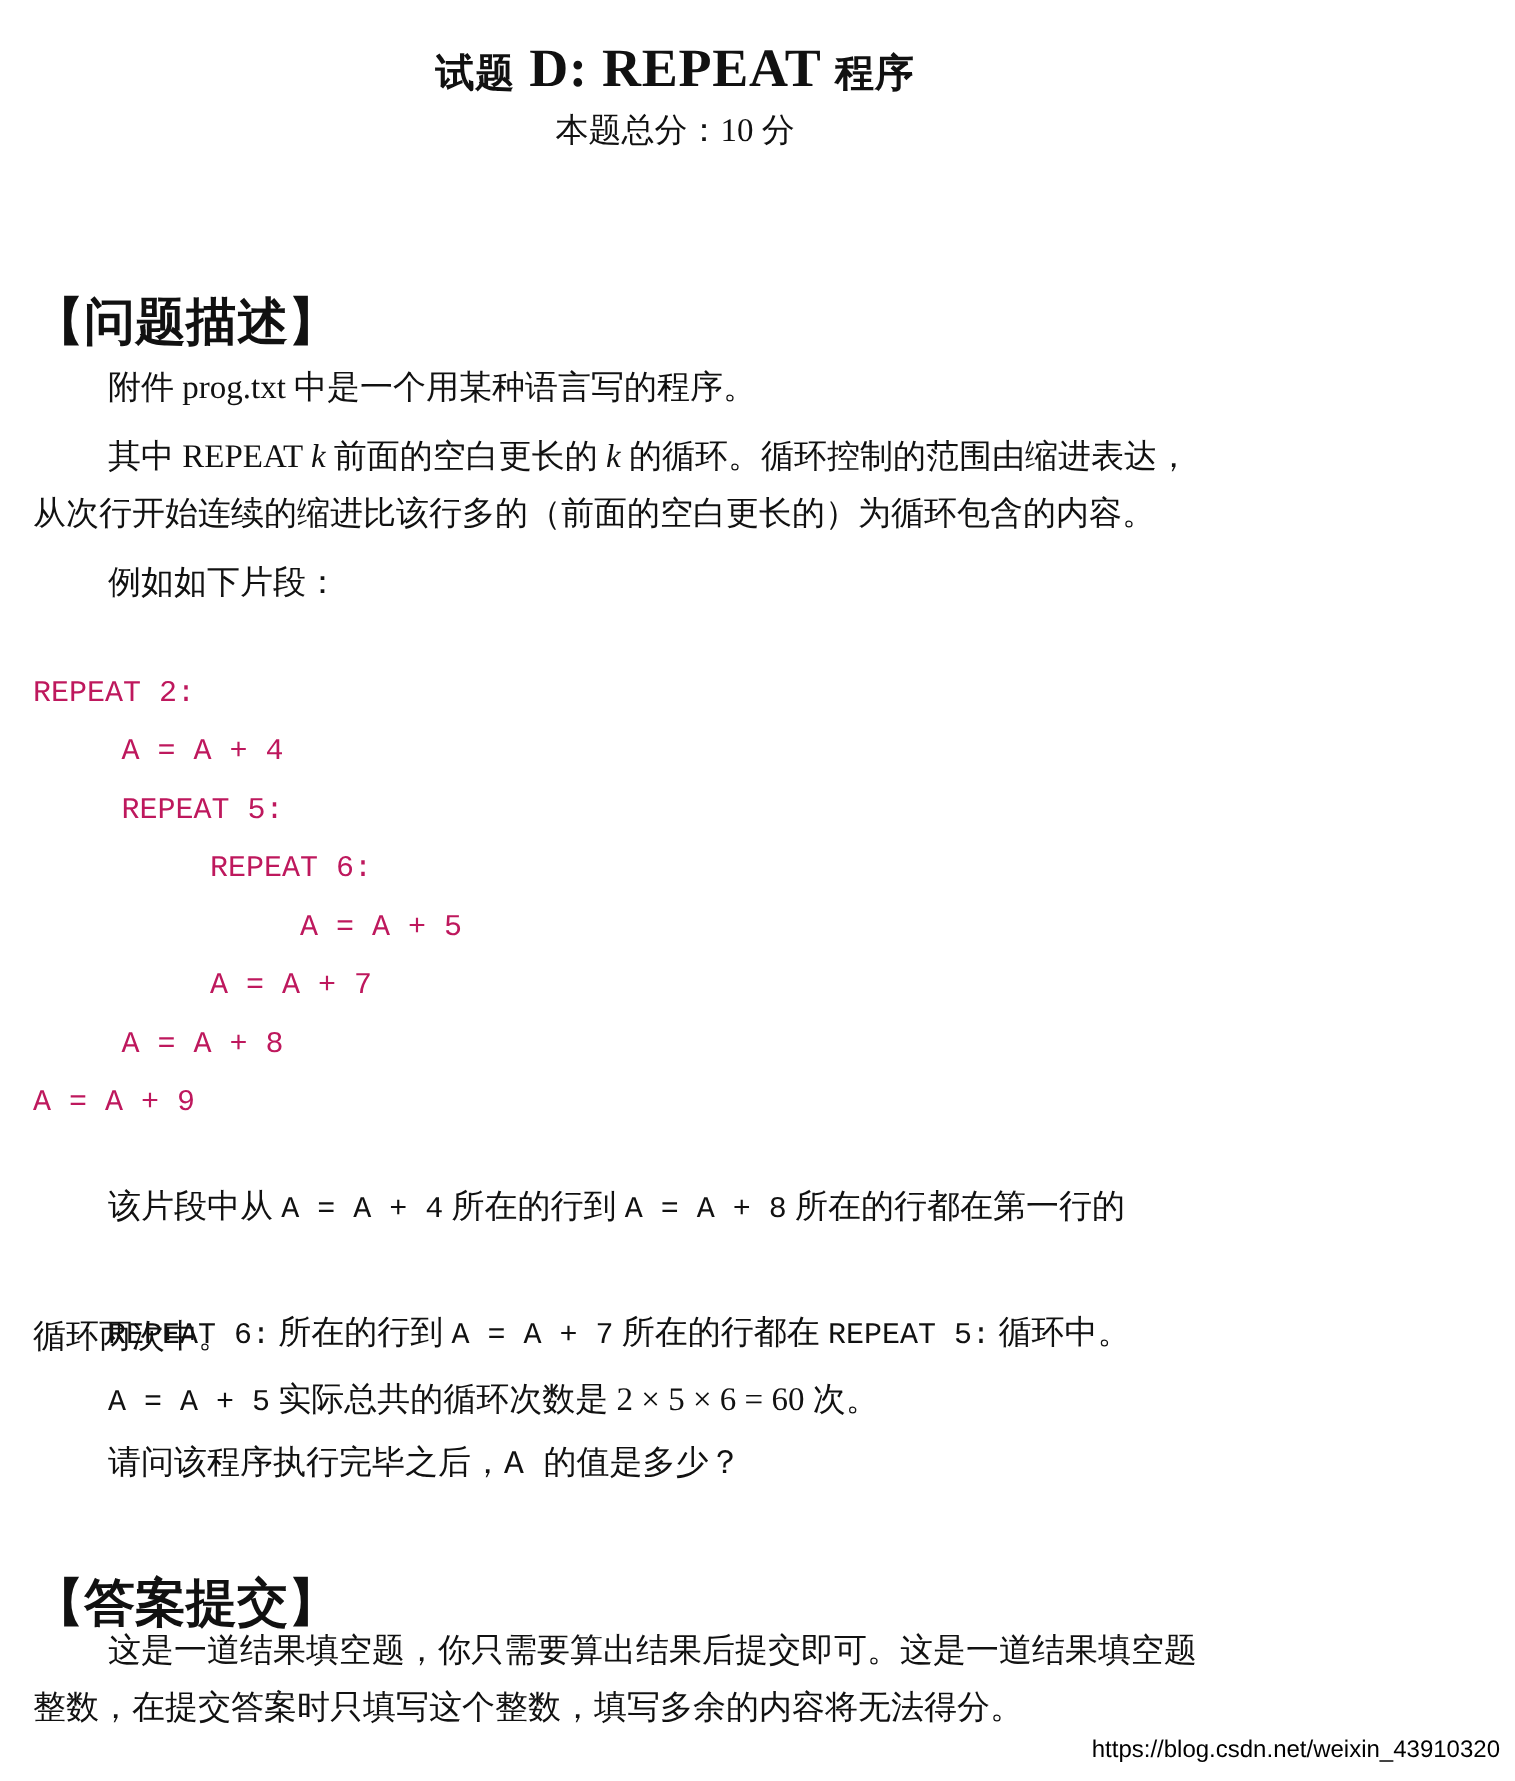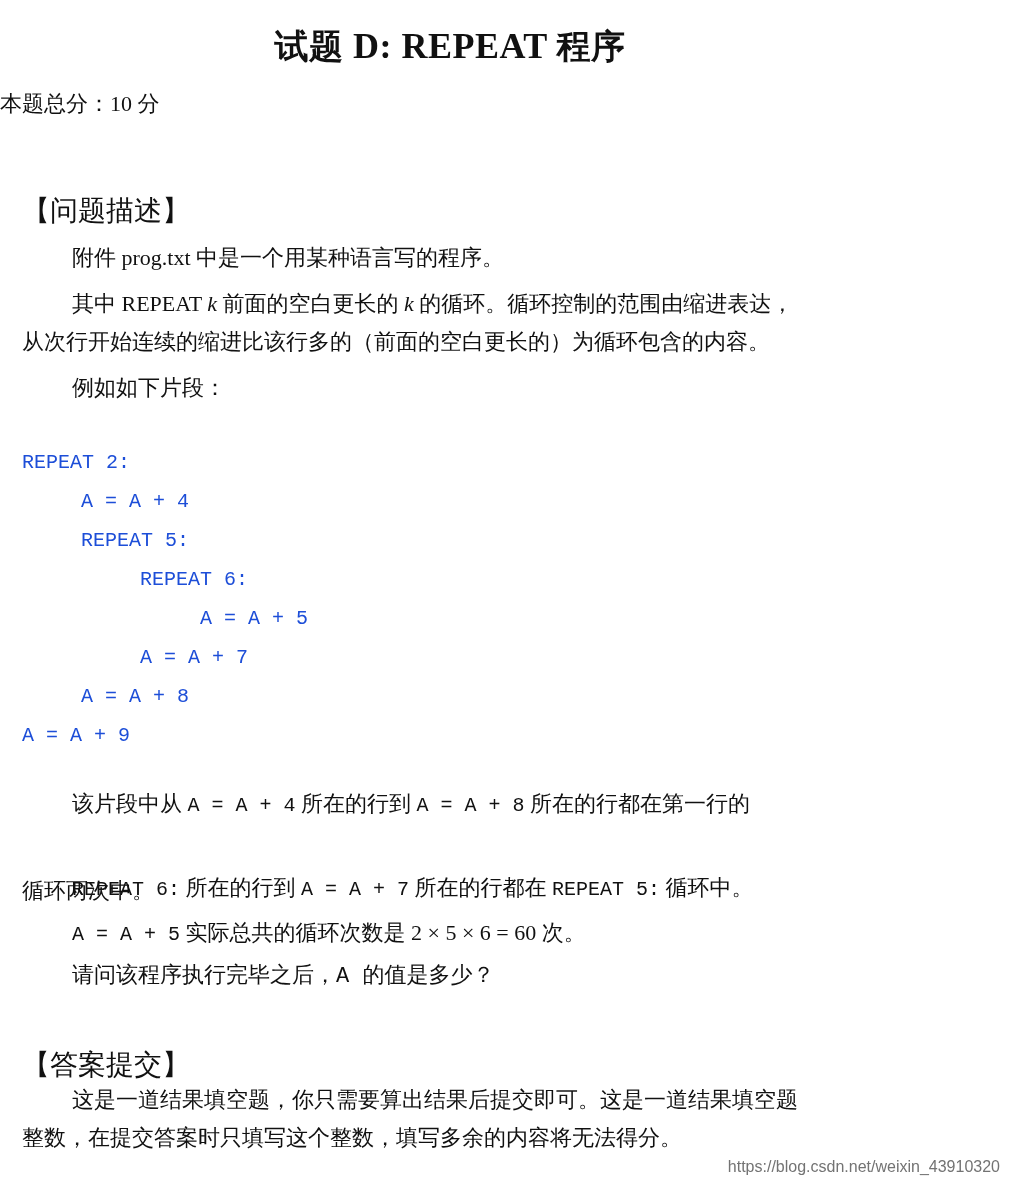--- a/index.html
+++ b/index.html
@@ -6,30 +6,30 @@
   body {
     width: 1010px; height: 1187px; position: relative; overflow: hidden;
     color: #111; font-family: "DejaVu Serif", "Liberation Serif", serif;
   }
   .abs { position: absolute; white-space: nowrap; }
   .title {
     left: 0; width: 900px; top: 24px; text-align: center;
     font-size: 36px; font-weight: bold; letter-spacing: 0.5px;
     font-family: "Liberation Serif", "DejaVu Serif", serif;
   }
-  .title .cjk { font-family: "DejaVu Sans", sans-serif; font-weight: bold; font-size: 34px; }
-  .score { left: 0; width: 900px; top: 89px; font-size: 22px;
+  .title .cjk { font-family: "DejaVu Sans", sans-serif; font-weight: bold; font-size: 26px; }
+  .score { left: 0; width: 900px; top: 72px; text-align: center; font-size: 22px;
     font-family: "Liberation Serif", "DejaVu Serif", serif; }
-  .section-heading { left: 22px; font-size: 28px; font-weight: normal;
+  .section-heading { left: 22px; font-size: 34px; font-weight: bold;
     font-family: "DejaVu Sans", sans-serif; }
   .para { font-size: 22px; font-family: "Liberation Serif", "DejaVu Serif", serif; line-height: 1; }
   .mono { font-family: "Liberation Mono", "DejaVu Sans Mono", monospace; font-size: 20px; }
-  .code { font-family: "Liberation Mono", "DejaVu Sans Mono", monospace; font-size: 20px; color: #1d4ed8; }
+  .code { font-family: "Liberation Mono", "DejaVu Sans Mono", monospace; font-size: 20px; color: #be185d; }
   i.var { font-style: italic; }
-  .watermark { right: 10px; top: 1158px; font-size: 16px; color: #737373;
+  .watermark { right: 10px; top: 1158px; font-size: 16px; color: #000000;
     font-family: "Liberation Sans", sans-serif; }
 </style>
 </head>
 <body>
 
 <div class="abs title">
   <span class="cjk">试题</span>
   <span>D: REPEAT</span>
   <span class="cjk">程序</span>
 </div>

